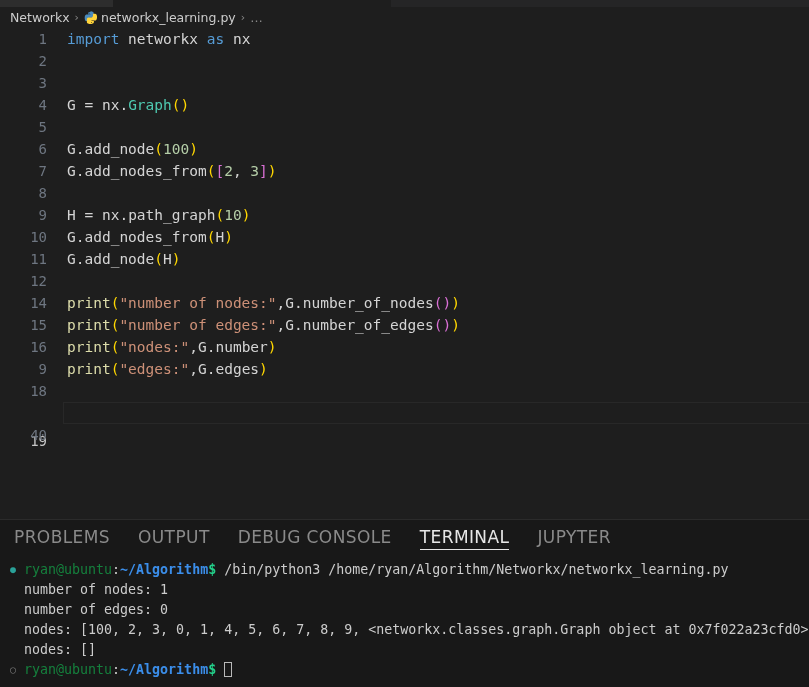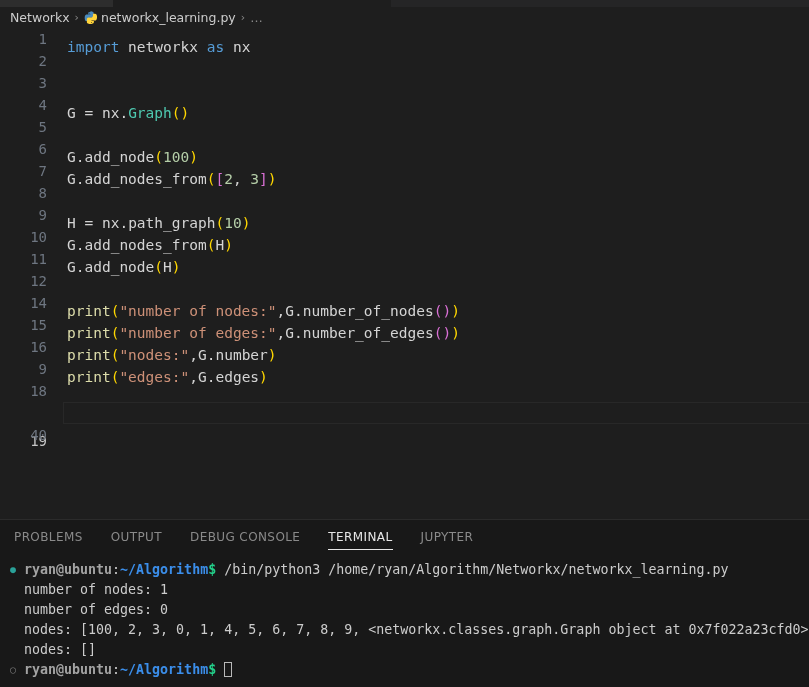--- a/index.html
+++ b/index.html
@@ -50,21 +50,21 @@
     position:relative; height:22px; line-height:22px;
     font-size:14.5px; white-space:pre;
   }
   .ln {
     position:absolute; left:0; top:0; width:47px;
     text-align:right; color:#6e7681; font-size:14px;
     font-family:"DejaVu Sans Mono", monospace;
   }
   .code-line.active .ln { color:#c6c6c6;margin-top:28px; }
   .code-line .src {
-    position:absolute; left:67px; top:8px;
+    position:absolute; left:67px; top:0;
     font-family:"DejaVu Sans Mono", monospace;
   }
   .active-line-box {
     position:absolute; left:63px; right:0; top:0; height:22px;
     border:1px solid #282828; border-left:none; border-right:none;
     pointer-events:none;
   }
   .active-line-box::before{
     content:""; position:absolute; left:0; top:-1px; bottom:-1px;
     width:1px; background:#282828;
@@ -86,21 +86,21 @@
     position:absolute; top:519px; left:0; width:809px; height:168px;
     background:#181818; border-top:1px solid #2b2b2b;
   }
   #panel-tabs {
     height:34px; display:flex; align-items:center;
     padding-left:14px; gap:0;
     font-family:"DejaVu Sans", sans-serif;
   }
   .ptab {
     position:relative; height:34px; line-height:34px;
-    font-size:12px; letter-spacing:.4px;
+    font-size:17px; letter-spacing:.4px;
     color:#8a8a8a; margin-right:28px; cursor:pointer;
     text-transform:uppercase;
   }
   .ptab.active { color:#e7e7e7; }
   .ptab.active::after {
     content:""; position:absolute; left:0; right:0; bottom:4px;
     height:1px; background:#e7e7e7;
   }
 
   
@@ -113,21 +113,21 @@
     font-family:"DejaVu Sans Mono", monospace;
     color:#cccccc; white-space:pre; position:relative;
     padding-left:14px;
   }
   .term-line .deco {
     position:absolute; left:0; top:0; height:20px; line-height:20px;
     font-size:10px;
   }
   .deco-filled { color:#2aa198; }
   .deco-hollow { color:#7a7a7a; }
-  .t-user { color:#a3a3a3; font-weight:bold; }
+  .t-user { color:#15803d; font-weight:normal; }
   .t-colon{ color:#cccccc; }
   .t-path { color:#3b8eea; font-weight:bold; }
   .t-dollar{ color:#23d18b; font-weight:bold; }
   .t-cmd  { color:#cccccc; }
   .cursor-block {
     display:inline-block; width:8px; height:15px;
     border:1px solid #b9b9b9; vertical-align:-3px;
   }
 </style>
 </head>

